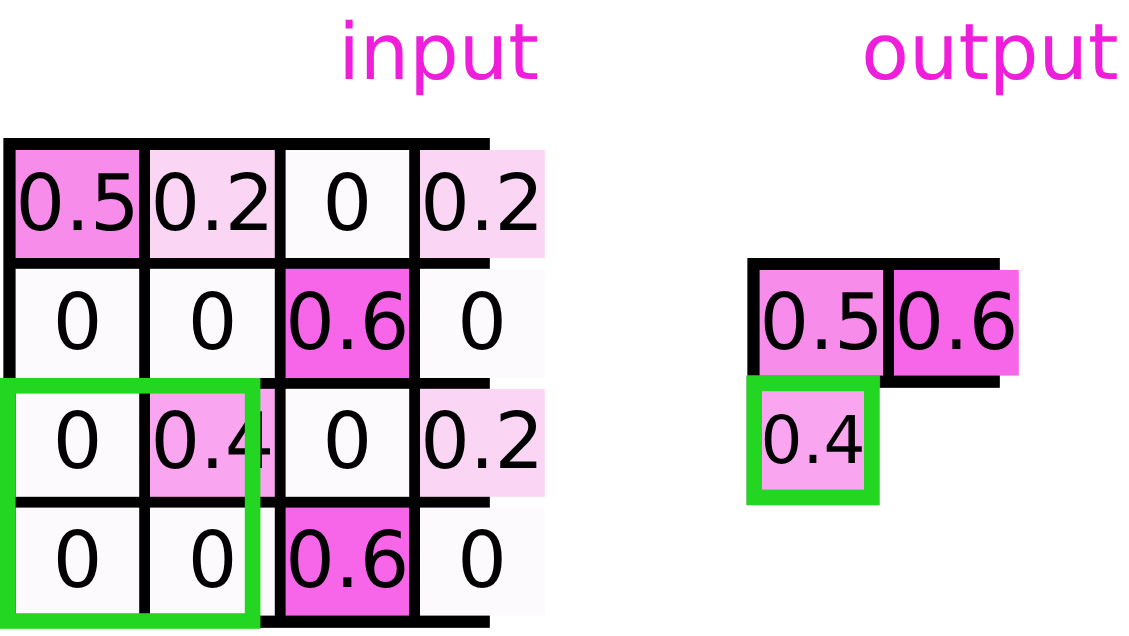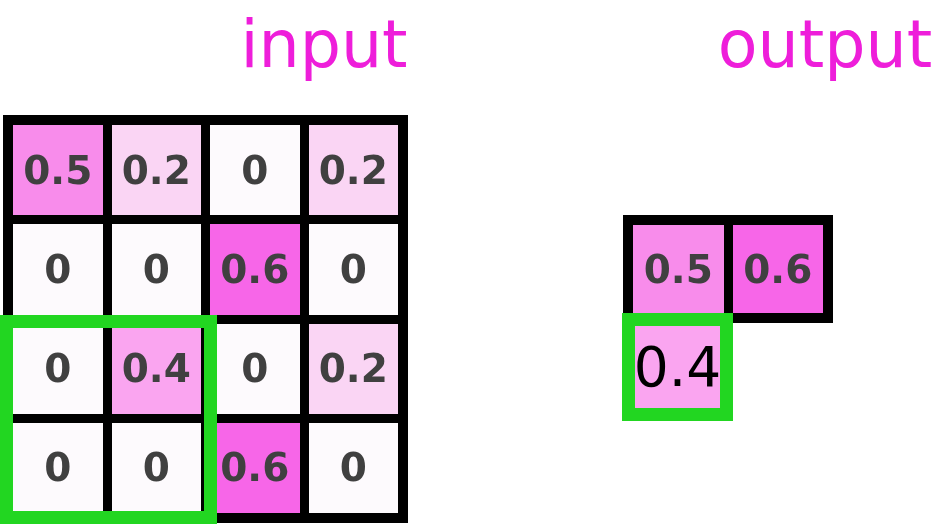--- a/index.html
+++ b/index.html
@@ -18,21 +18,21 @@
   .title {
     position: absolute;
     top: 12px;
     width: 250px;
     line-height: 1;
     font-size: 65px;
     text-align: center;
     color: var(--magenta, #ee1eda);
     white-space: nowrap;
   }
-  #title-input  { left: 199px; }
+  #title-input  { left: 199px; text-align: right; }
   #title-output { left: 700px; }
 
   
   #input-grid {
     position: absolute;
     left: 3px;
     top: 115px;
     width: 405px;
     height: 408px;
     box-sizing: border-box;
@@ -40,25 +40,24 @@
     background: var(--grid-border, #000);
     display: grid;
     grid-template-columns: repeat(4, 1fr);
     grid-template-rows: repeat(4, 1fr);
     gap: 9px;
   }
   .cell {
     display: flex;
     align-items: center;
     justify-content: center;
-    font-size: 39px;
+    font-size: 65px;
     line-height: 1;
-    color: #404040;
+    color: #000000;
     white-space: nowrap;
-    font-weight: bold;
   }
 
   
   #input-highlight {
     position: absolute;
     left: 0px;
     top: 315px;
     width: 217px;
     height: 209px;
     box-sizing: border-box;

